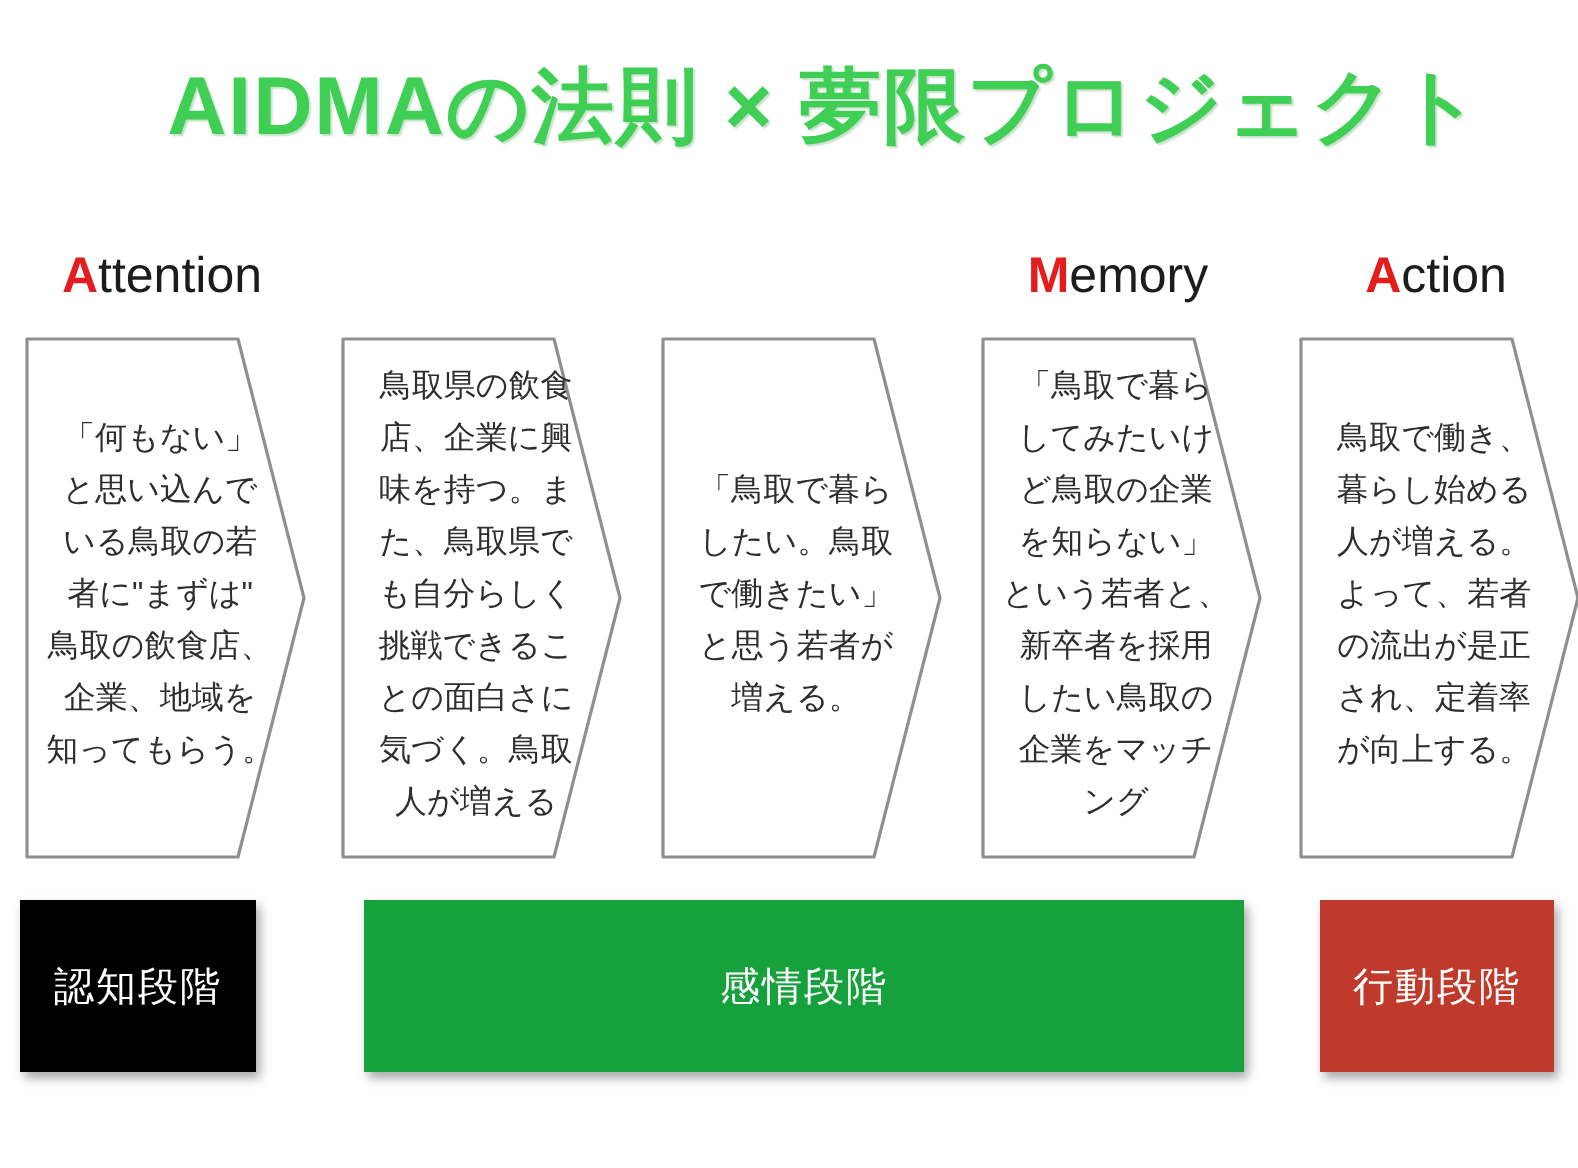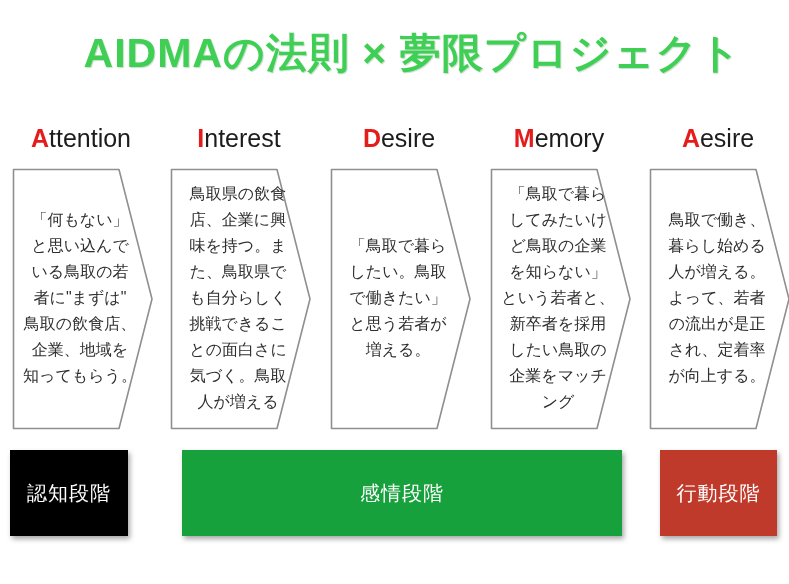--- a/index.html
+++ b/index.html
@@ -87,43 +87,37 @@
 と思い込んで
 いる鳥取の若
 者に"まずは"
 鳥取の飲食店、
 企業、地域を
 知ってもらう。</div>
     </div>
   </div>
 
   <div class="stage-col" style="left:170px">
-    <div class="stage-header">
-      <span class="initial" style="color: rgb(229, 28, 28);">I</span><span>nterest</span>
-    </div>
     <div class="arrow-wrap">
       <svg class="arrow-svg" width="142" height="262" viewBox="0 0 142 262">
         <polygon points="1.5,1.5 107,1.5 140,131 107,260.5 1.5,260.5" fill="#ffffff" stroke="#8f8f8f" stroke-width="1.6" stroke-linejoin="round"></polygon>
       </svg>
       <div class="arrow-text">鳥取県の飲食
 店、企業に興
 味を持つ。ま
 た、鳥取県で
 も自分らしく
 挑戦できるこ
 との面白さに
 気づく。鳥取
 人が増える</div>
     </div>
   </div>
 
   <div class="stage-col" style="left:330px">
-    <div class="stage-header">
-      <span class="initial" style="color: rgb(229, 28, 28);">D</span><span>esire</span>
-    </div>
     <div class="arrow-wrap">
       <svg class="arrow-svg" width="142" height="262" viewBox="0 0 142 262">
         <polygon points="1.5,1.5 107,1.5 140,131 107,260.5 1.5,260.5" fill="#ffffff" stroke="#8f8f8f" stroke-width="1.6" stroke-linejoin="round"></polygon>
       </svg>
       <div class="arrow-text">「鳥取で暮ら
 したい。鳥取
 で働きたい」
 と思う若者が
 増える。</div>
     </div>
@@ -144,21 +138,21 @@
 という若者と、
 新卒者を採用
 したい鳥取の
 企業をマッチ
 ング</div>
     </div>
   </div>
 
   <div class="stage-col" style="left:649px">
     <div class="stage-header">
-      <span class="initial" style="color: rgb(229, 28, 28);">A</span><span>esire</span>
+      <span class="initial" style="color: rgb(229, 28, 28);">A</span><span>ction</span>
     </div>
     <div class="arrow-wrap">
       <svg class="arrow-svg" width="142" height="262" viewBox="0 0 142 262">
         <polygon points="1.5,1.5 107,1.5 140,131 107,260.5 1.5,260.5" fill="#ffffff" stroke="#8f8f8f" stroke-width="1.6" stroke-linejoin="round"></polygon>
       </svg>
       <div class="arrow-text">鳥取で働き、
 暮らし始める
 人が増える。
 よって、若者
 の流出が是正

